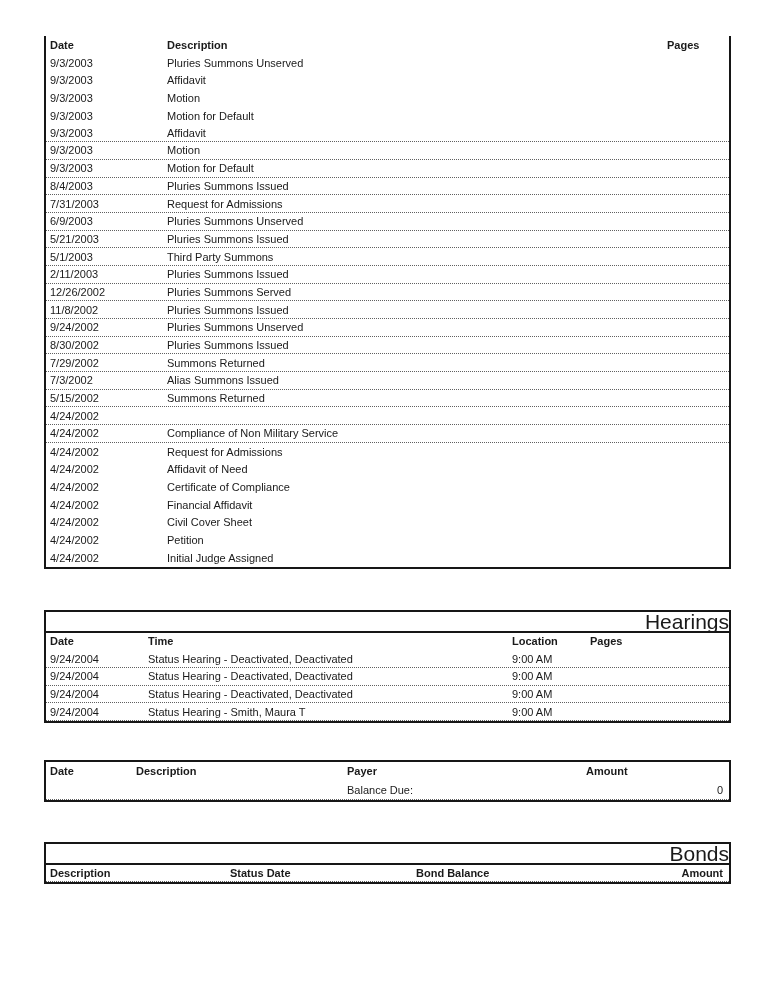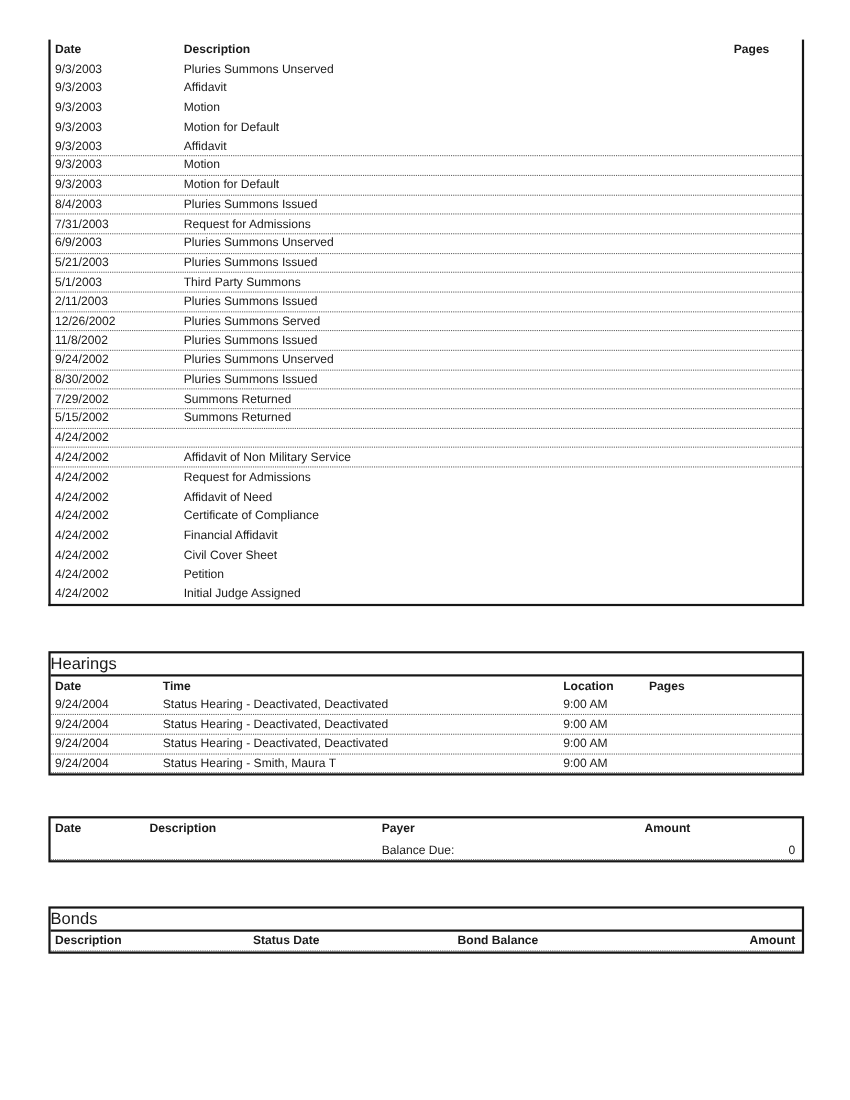--- a/index.html
+++ b/index.html
@@ -30,21 +30,21 @@
   .head .c { font-weight: 700; }
   .sep { border-bottom: 1px dotted #606060; }
 
   .docket   .t-row { grid-template-columns: 117px 1fr 66px; }
   .hearings .t-row { grid-template-columns: 98px 364px 78px 80px 1fr; }
   .financial .t-row { grid-template-columns: 86px 211px 239px 1fr; }
   .bonds    .t-row { grid-template-columns: 180px 186px 1fr 118px; }
 
   .box { margin-top: 41px; position: relative; }
   .box-title {
-    font-size: 15px; text-align: left;
+    font-size: 21px; text-align: right;
     height: 19px; line-height: 19px;
     border-bottom: 2px solid #161616;
   }
   .financial.box { margin-top: 37px; }
   .bonds.box { margin-top: 40px; }
 
   .balance-row { height: 18px; margin-top: 2px; border-bottom: 1px dotted #606060; }
   .underline { }
   .amount { text-align: right; padding-right: 6px; }
 
@@ -178,35 +178,40 @@
           <div class="c">Pluries Summons Issued</div>
           <div class="c"></div>
         </div>
 
         <div class="t-row sep">
           <div class="c">7/29/2002</div>
           <div class="c">Summons Returned</div>
           <div class="c"></div>
         </div>
 
+        <div class="t-row sep">
+          <div class="c">7/3/2002</div>
+          <div class="c">Alias Summons Issued</div>
+          <div class="c"></div>
+        </div>
 
         <div class="t-row sep">
           <div class="c">5/15/2002</div>
           <div class="c">Summons Returned</div>
           <div class="c"></div>
         </div>
 
         <div class="t-row sep">
           <div class="c">4/24/2002</div>
           <div class="c"></div>
         </div>
 
         <div class="t-row sep">
           <div class="c">4/24/2002</div>
-          <div class="c">Affidavit of Non Military Service</div>
+          <div class="c">Compliance of Non Military Service</div>
           <div class="c"></div>
         </div>
 
         <div class="t-row">
           <div class="c">4/24/2002</div>
           <div class="c">Request for Admissions</div>
           <div class="c"></div>
         </div>
 
         <div class="t-row">

